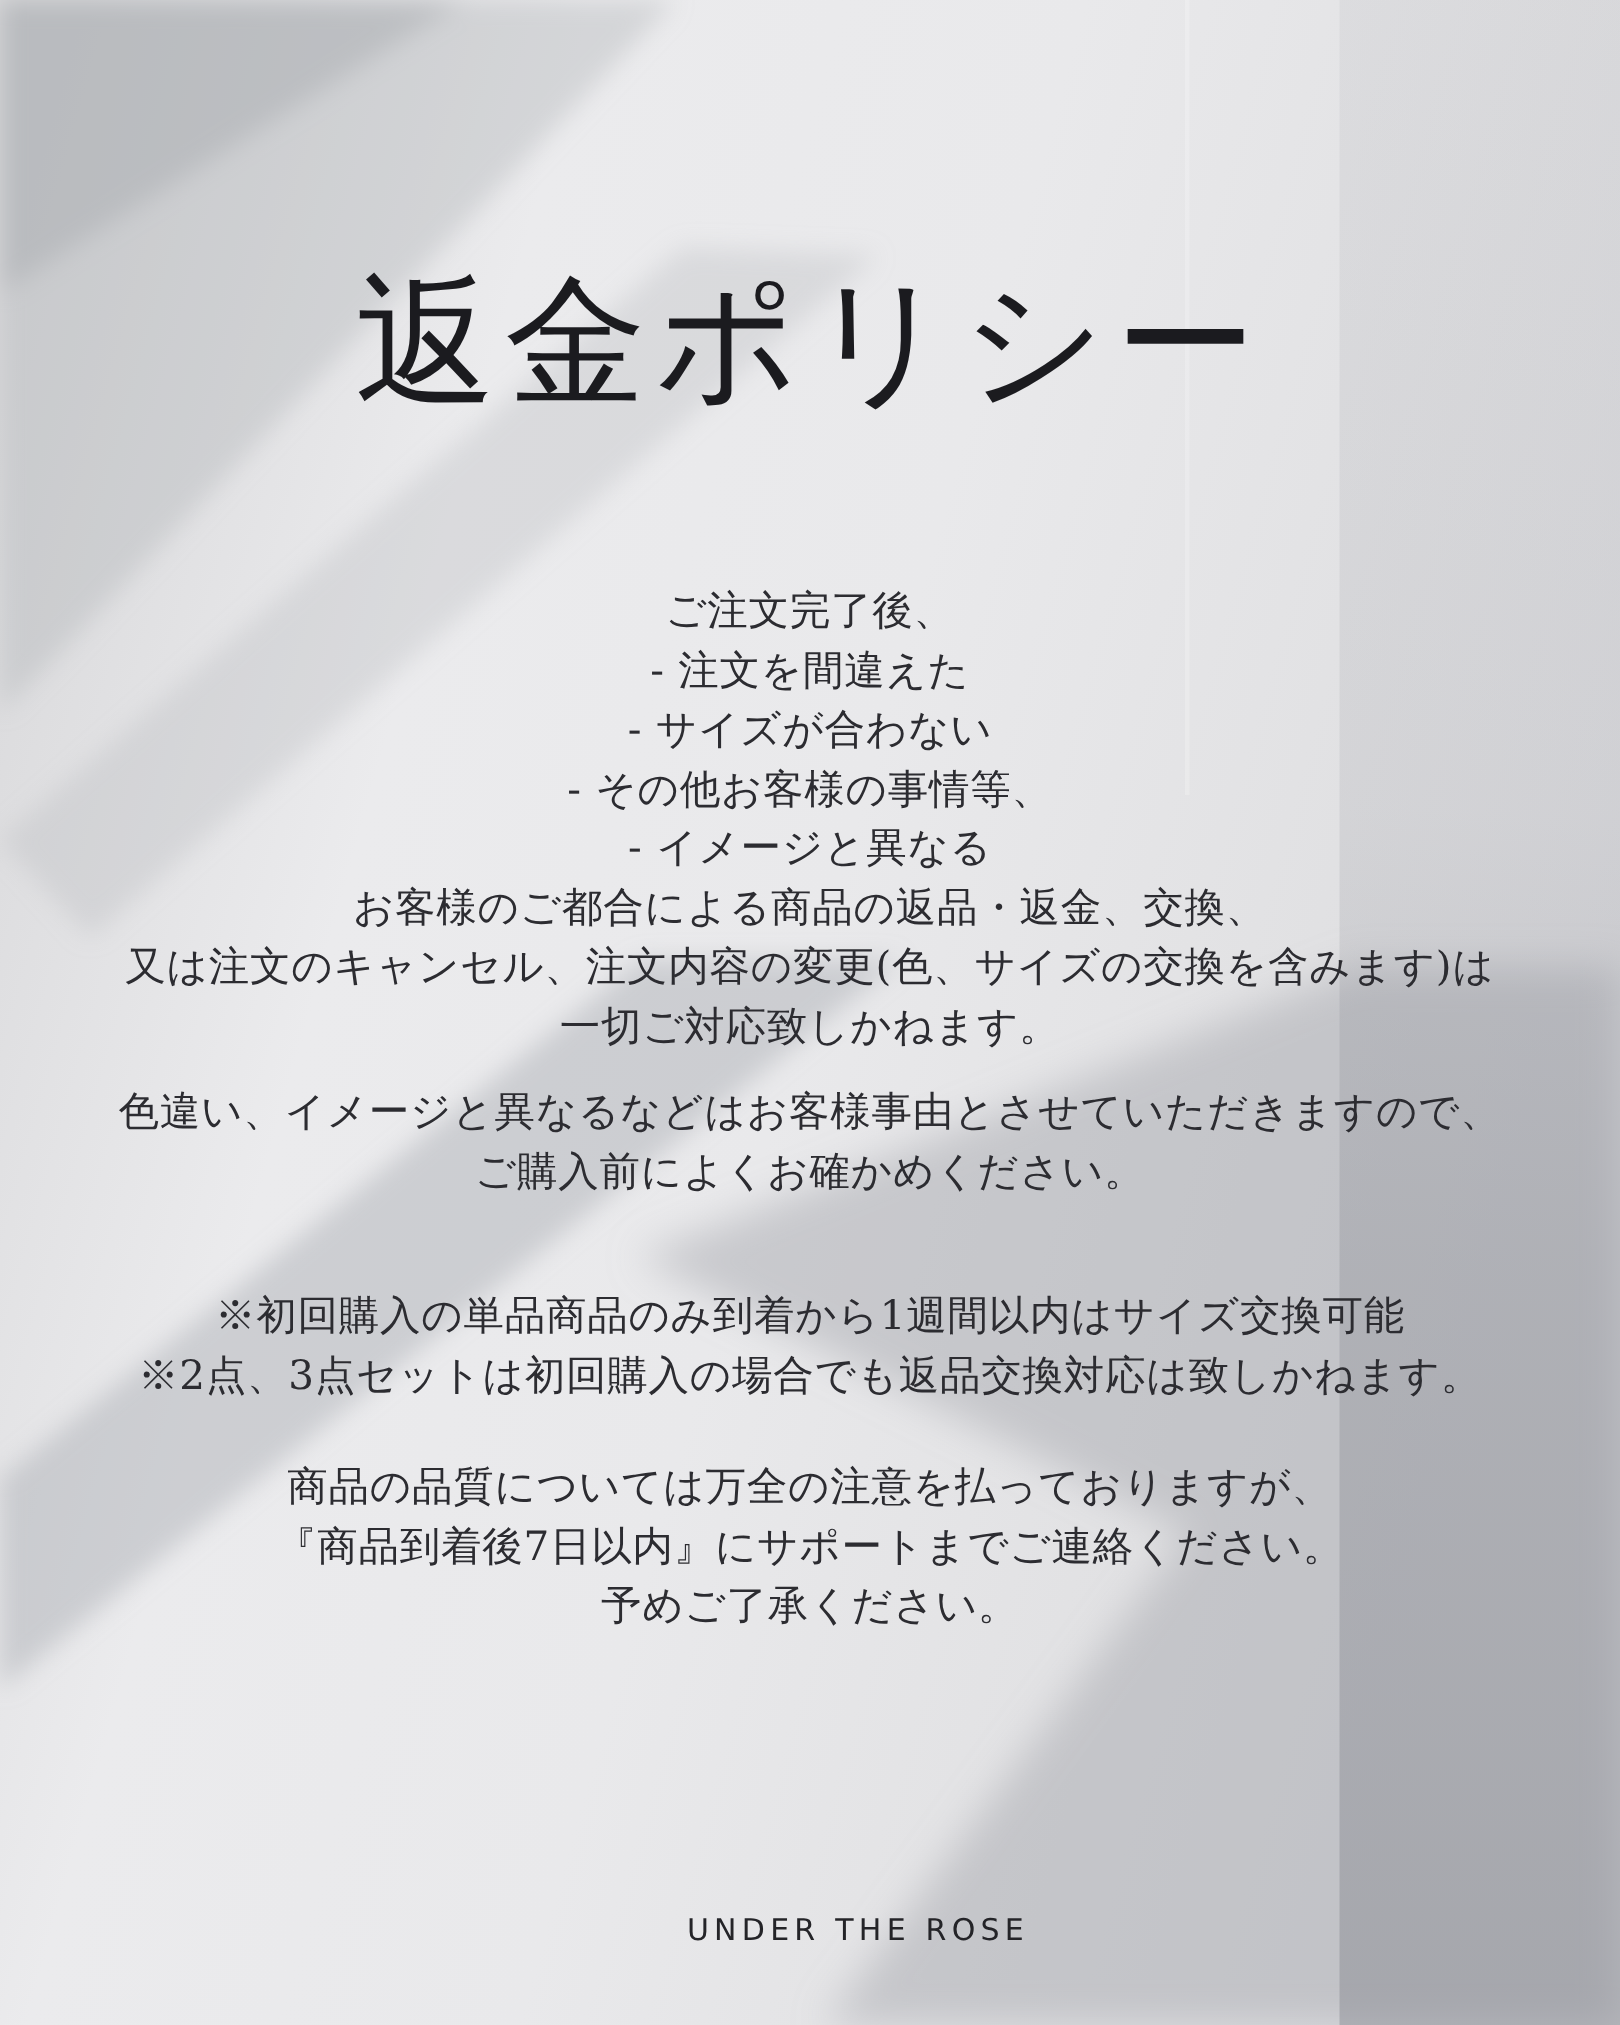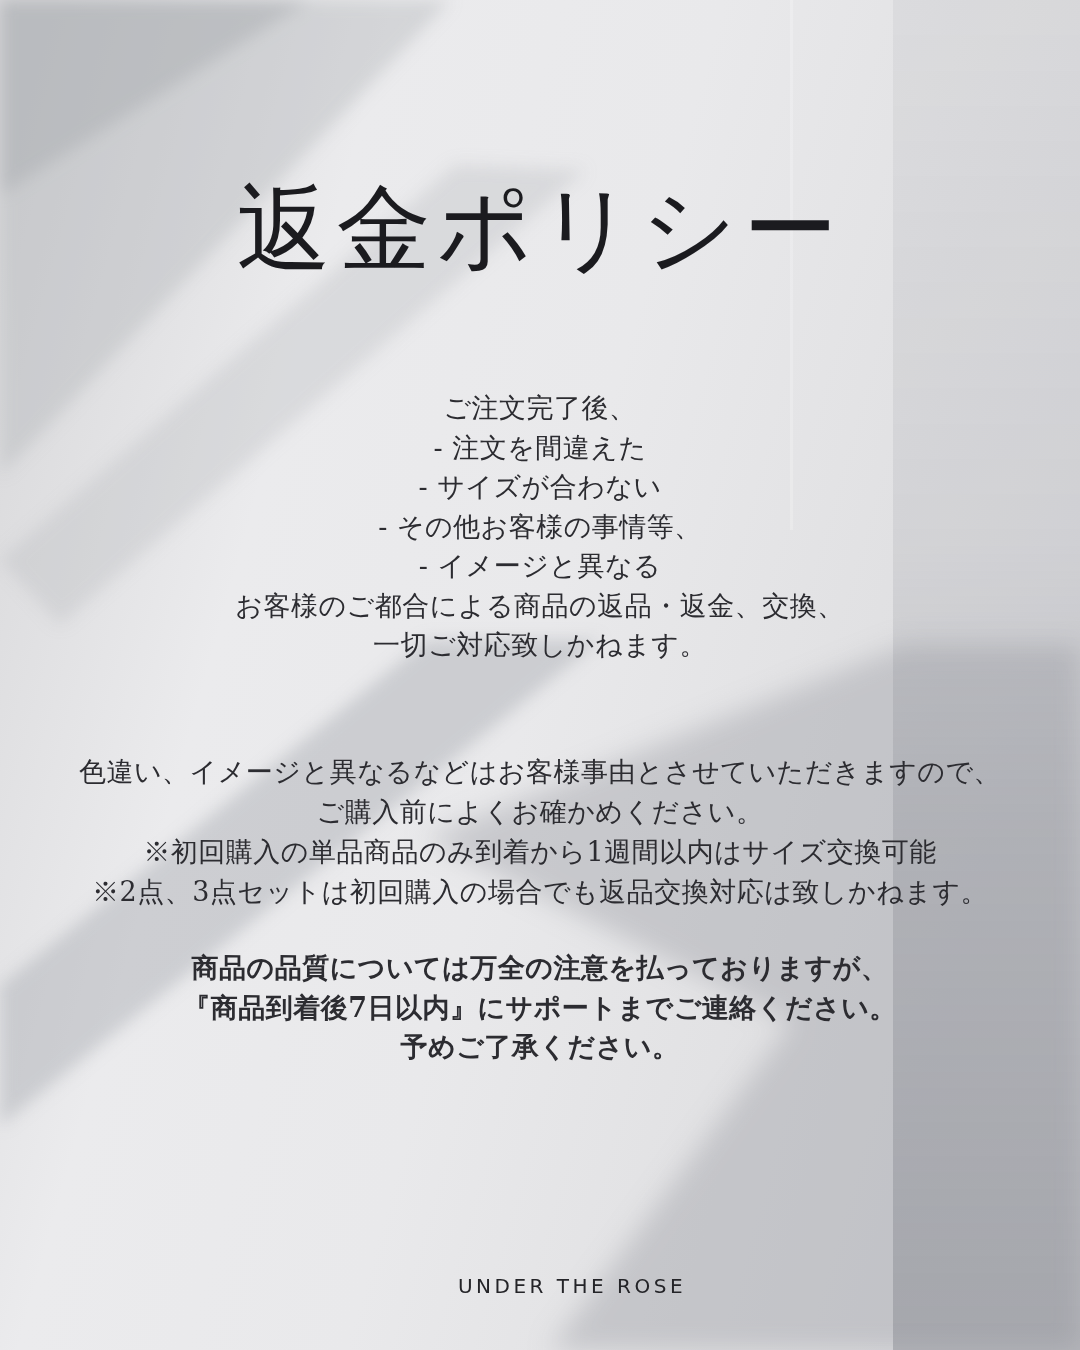--- a/index.html
+++ b/index.html
@@ -43,23 +43,23 @@
     width: 100%;
     text-align: center;
     font-size: 27px;
     line-height: 39.5px;
     letter-spacing: 0.5px;
     color: var(--body-ink, #2c2c31);
   }
   .block p { margin: 0; }
 
   .block-intro    { top: 388px; }
-  .block-customer { top: 752px; }
-  .block-exchange { top: 832px; text-align: center; }
-  .block-quality  { top: 948px; font-weight: bold; }
+  .block-customer { top: 722px; }
+  .block-exchange { top: 858px; text-align: center; }
+  .block-quality  { top: 972px; }
 
   .brand-footer {
     position: absolute;
     top: 1274px;
     left: 0;
     width: 100%;
     text-align: center;
     font-family: "DejaVu Sans", "Liberation Sans", sans-serif;
     font-size: 20px;
     font-weight: 500;
@@ -115,20 +115,21 @@
 
   <h1 class="page-title">返金ポリシー</h1>
 
   <div class="block block-intro">
     <p>ご注文完了後、</p>
     <p>- 注文を間違えた</p>
     <p>- サイズが合わない</p>
     <p>- その他お客様の事情等、</p>
     <p>- イメージと異なる</p>
     <p>お客様のご都合による商品の返品・返金、交換、</p>
+    <p>又は注文のキャンセル、注文内容の変更(色、サイズの交換を含みます)は</p>
     <p>一切ご対応致しかねます。</p>
   </div>
 
   <div class="block block-customer">
     <p>色違い、イメージと異なるなどはお客様事由とさせていただきますので、</p>
     <p>ご購入前によくお確かめください。</p>
   </div>
 
   <div class="block block-exchange">
     <p>※初回購入の単品商品のみ到着から1週間以内はサイズ交換可能</p>

